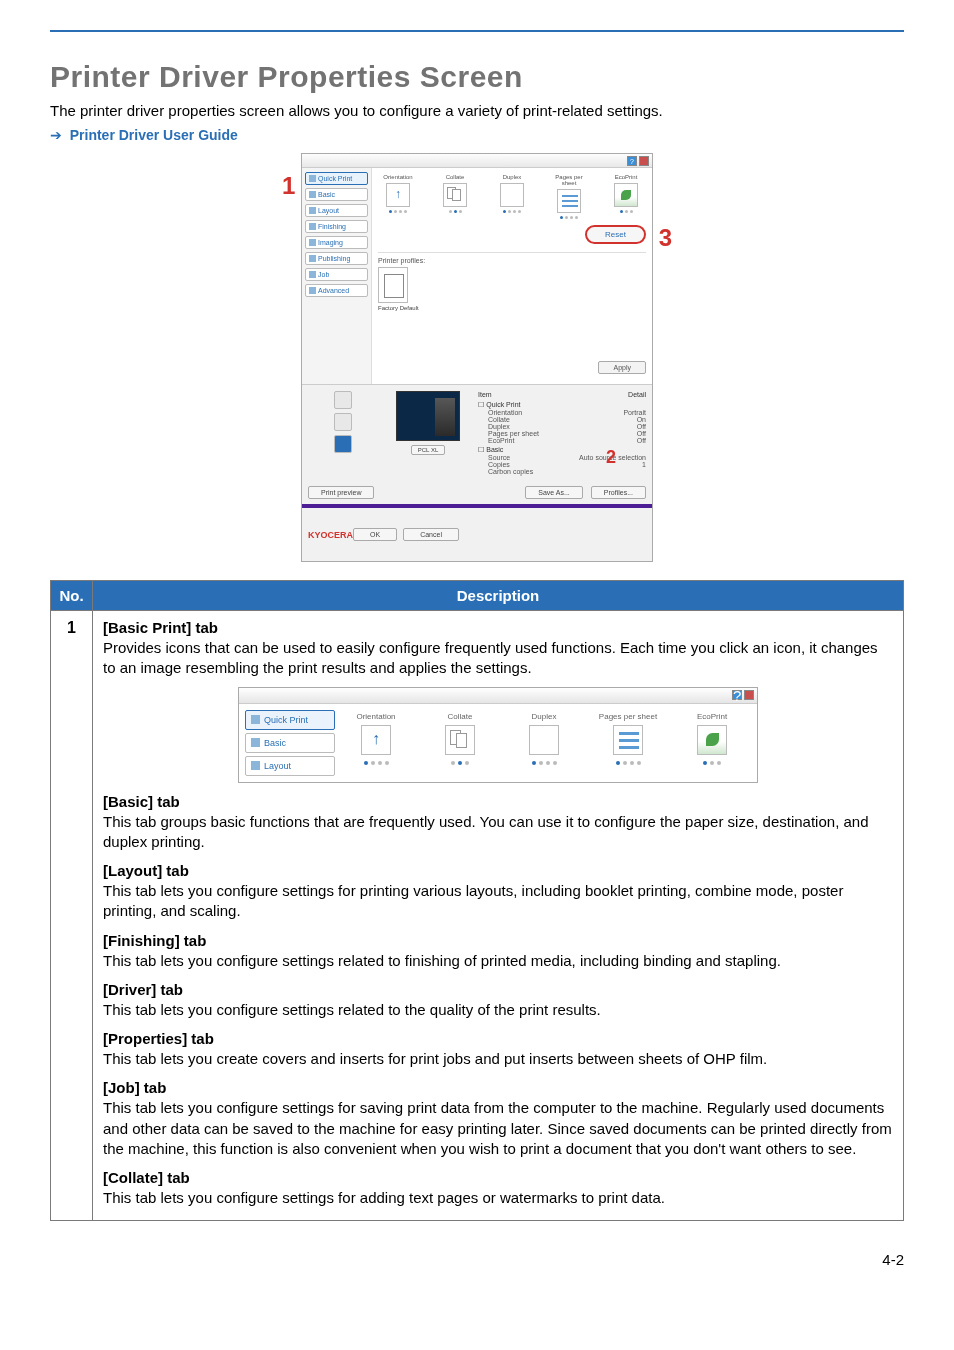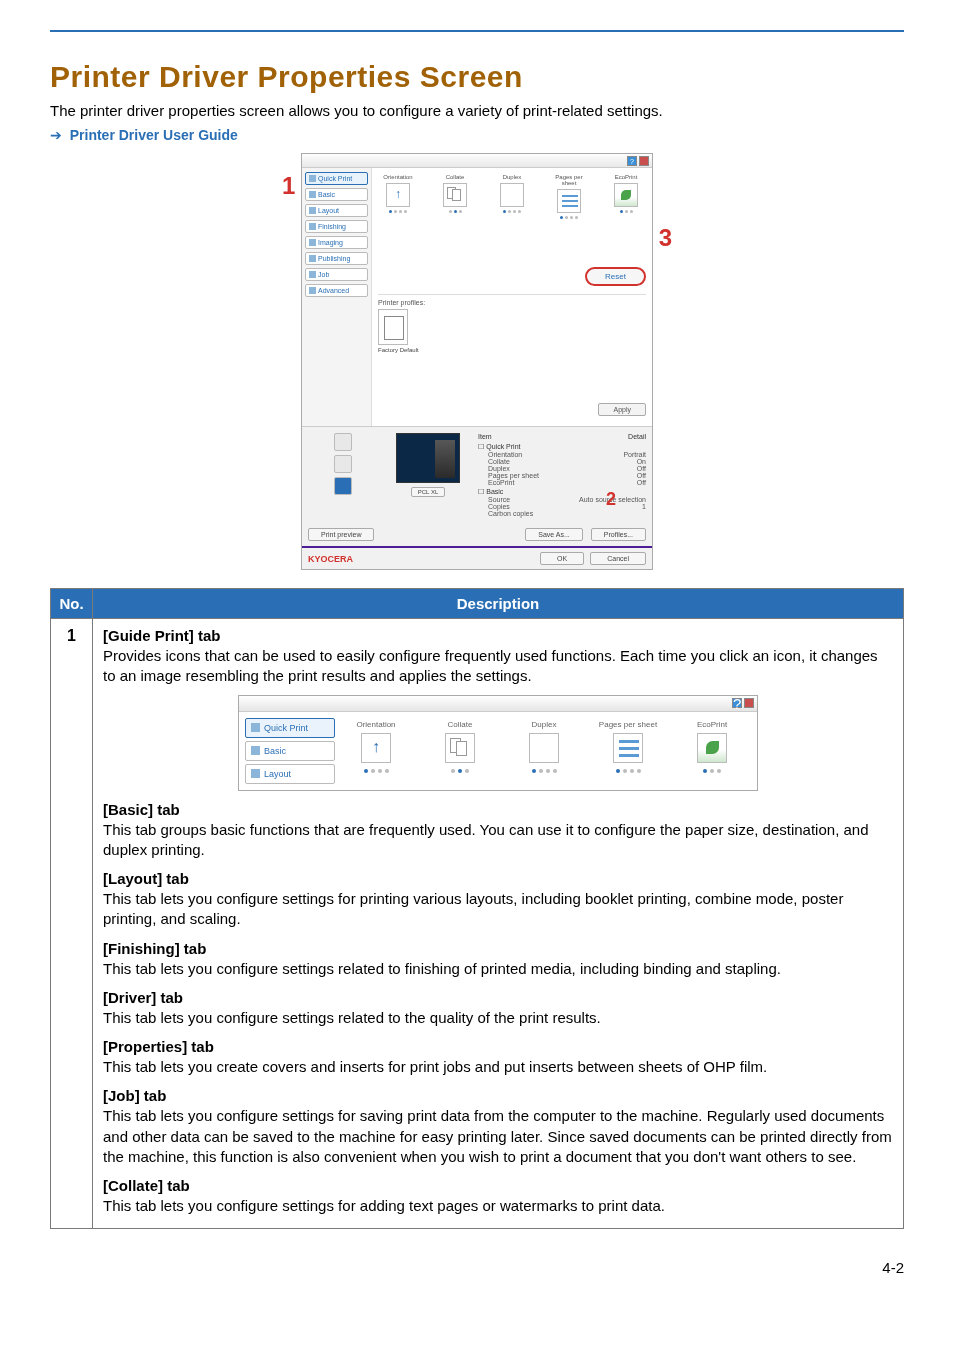--- a/index.html
+++ b/index.html
@@ -18,21 +18,21 @@
     font-size: 13px;
     color: #333;
     margin-bottom: 6px;
   }
   .hr-top {
     height: 2px;
     background: #2a6fb5;
     margin-bottom: 28px;
   }
   h1 {
-    color: #a16207;
+    color: #737373;
     font-family: "Arial Black", Arial, sans-serif;
     font-weight: 900;
     font-size: 30px;
     letter-spacing: 0.5px;
     margin-bottom: 8px;
   }
   .intro {
     font-size: 15px;
     margin-bottom: 8px;
   }
@@ -99,42 +99,42 @@
   .icon-box.pages::after{content:"";position:absolute;left:8px;top:5px;width:7px;height:10px;border:1px solid #999;background:#fff;}
   .icon-box.blank{}
   .icon-box.lines::before{content:"";position:absolute;left:4px;top:5px;width:16px;height:2px;background:#5b9bd5;}
   .icon-box.lines::after{content:"";position:absolute;left:4px;top:10px;width:16px;height:2px;background:#5b9bd5;box-shadow:0 5px 0 #5b9bd5;}
   .icon-box.eco{background:linear-gradient(#fff 60%,#cfe7cf);}
   .eco .leaf{position:absolute;left:6px;top:6px;width:10px;height:10px;border-radius:50% 0;background:#4aa34a;}
   .dots{display:flex;justify-content:center;gap:2px;margin-top:3px;}
   .dots span{width:3px;height:3px;border-radius:50%;background:#bbb;}
   .dots .on{background:#2a6fb5;}
   .reset-area{display:flex;justify-content:flex-end;margin-top:6px;}
-  .reset-btn{border:2px solid #d2322d;border-radius:14px;padding:3px 18px;font-size:8px;color:#2a6fb5;background:#f6f6f6;margin-top:42px;}
+  .reset-btn{border:2px solid #d2322d;border-radius:14px;padding:3px 18px;font-size:8px;color:#2a6fb5;background:#f6f6f6;}
   .profiles-area{margin-top:8px;padding:4px 0;border-top:1px solid #ddd;}
   .prof-lbl{font-size:7px;color:#555;margin-bottom:3px;}
   .prof-box{width:30px;height:36px;border:1px solid #bbb;background:#fff;position:relative;}
   .prof-box::before{content:"";position:absolute;left:5px;top:6px;width:18px;height:22px;border:1px solid #888;}
   .apply-row{display:flex;justify-content:flex-end;margin-top:50px;}
   .apply-btn{border:1px solid #aaa;border-radius:2px;padding:2px 14px;font-size:7px;background:#f3f3f3;color:#555;}
   .bottom-strip{border-top:1px solid #ccc;}
   .preview-row{display:flex;gap:8px;padding:6px;}
   .pv-left{width:70px;display:flex;flex-direction:column;align-items:center;gap:4px;}
   .pv-ico{width:18px;height:18px;border:1px solid #bbb;background:#e8e8e8;border-radius:2px;}
   .pv-ico.blue{background:#2a6fb5;}
   .pv-thumb{width:64px;height:50px;background:#0b2847;border:1px solid #333;position:relative;}
   .pv-thumb::after{content:"";position:absolute;right:4px;top:6px;width:20px;height:38px;background:linear-gradient(#575757,#2a2a2a);}
   .pcl{border:1px solid #aaa;border-radius:2px;font-size:6px;padding:1px 6px;background:#f6f6f6;}
   .pv-table{flex:1;font-size:7px;color:#555;}
   .pv-table .hd{display:flex;justify-content:space-between;font-size:7px;color:#333;margin-bottom:3px;}
   .pv-cat{color:#333;margin-top:2px;}
   .pv-line{display:flex;justify-content:space-between;padding-left:10px;}
   .buttons-row{display:flex;gap:8px;padding:5px 6px;align-items:center;}
   .bt{border:1px solid #aaa;border-radius:2px;padding:2px 12px;font-size:7px;background:#f6f6f6;}
-  .foot{display:flex;justify-content:space-between;align-items:center;padding:4px 6px;border-top:2px solid #4c1d95;}
+  .foot{display:flex;align-items:center;padding:20px 6px;border-top:4px solid #4c1d95;}
   .kyo{color:#d2322d;font-weight:bold;font-size:9px;}
   .okc .bt{padding:2px 16px;}
   .num-badge{position:absolute;font-family:"Arial Black",Arial;font-weight:900;font-size:24px;color:#d2322d;line-height:1;}
   .nb1{left:-20px;top:20px;}
   .nb3{right:-20px;top:72px;}
   .nb2{font-size:18px;}
   
   .desc-table {
     width: 100%;
     border-collapse: collapse;
@@ -410,21 +410,21 @@
     <thead>
       <tr>
         <th class="no">No.</th>
         <th>Description</th>
       </tr>
     </thead>
     <tbody>
       <tr>
         <td class="no">1</td>
         <td>
-          <div class="sec-title">[Guide Print] tab</div>
+          <div class="sec-title">[Basic Print] tab</div>
           <p class="sec-p">Provides icons that can be used to easily configure frequently used functions. Each time you click an icon, it changes to an image resembling the print results and applies the settings.</p>
 
           <div class="inner-shot">
             <div class="inner-title">
               <div class="tb-q">?</div>
               <div class="tb-btn"></div>
             </div>
             <div class="inner-body">
               <div class="inner-tabs">
                 <div class="itab sel">

